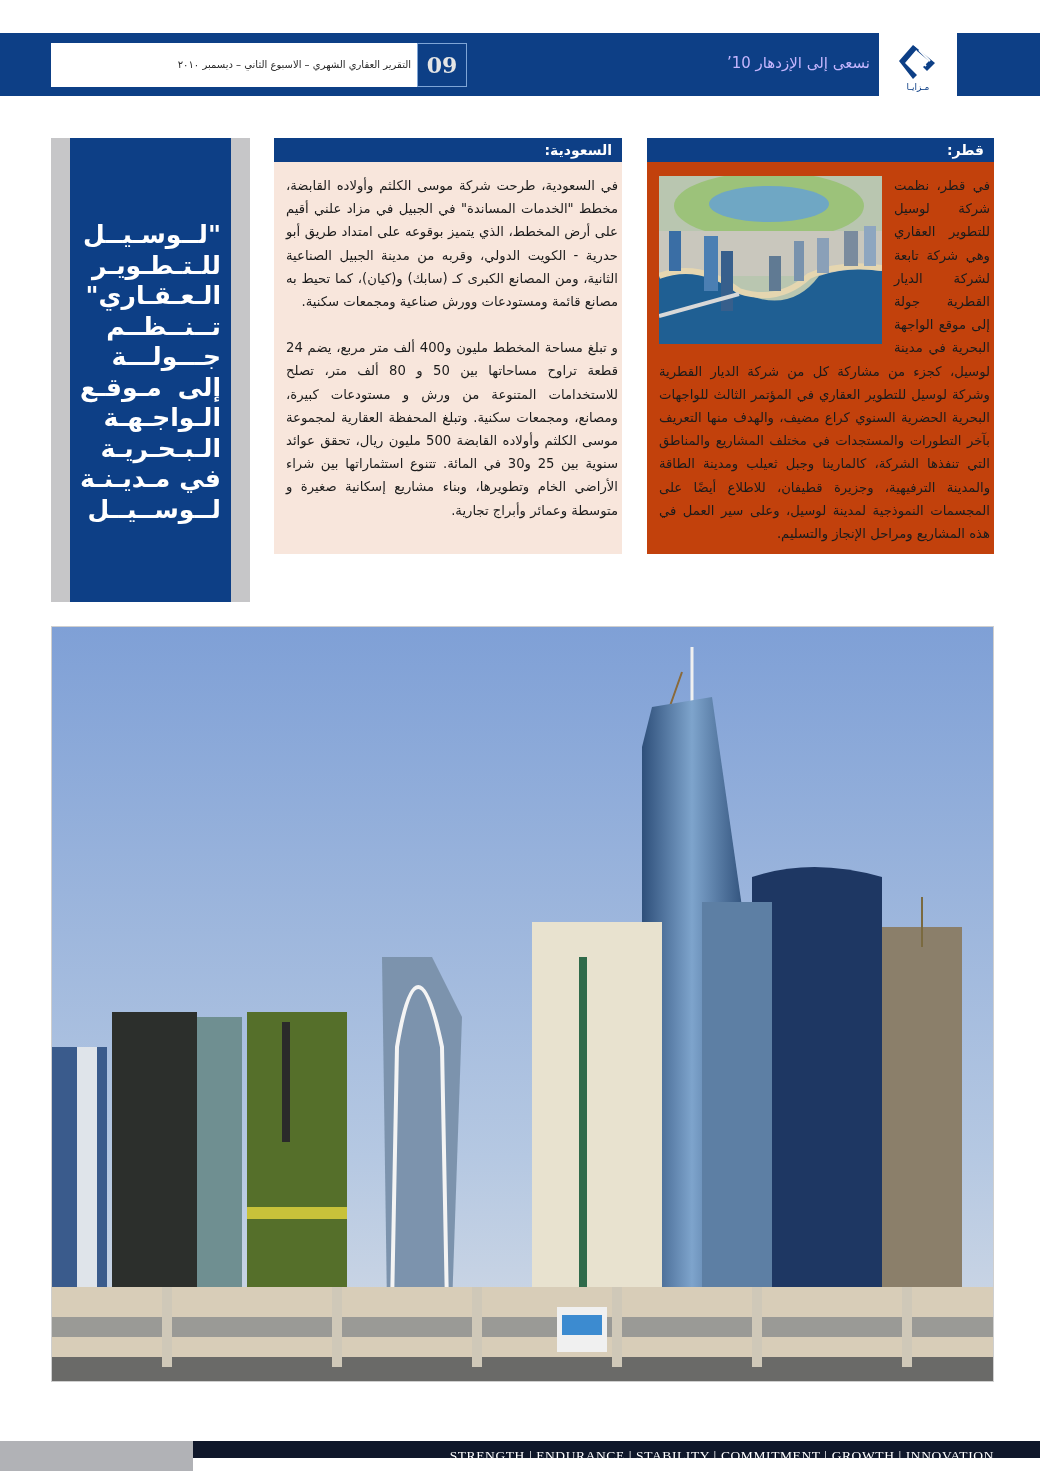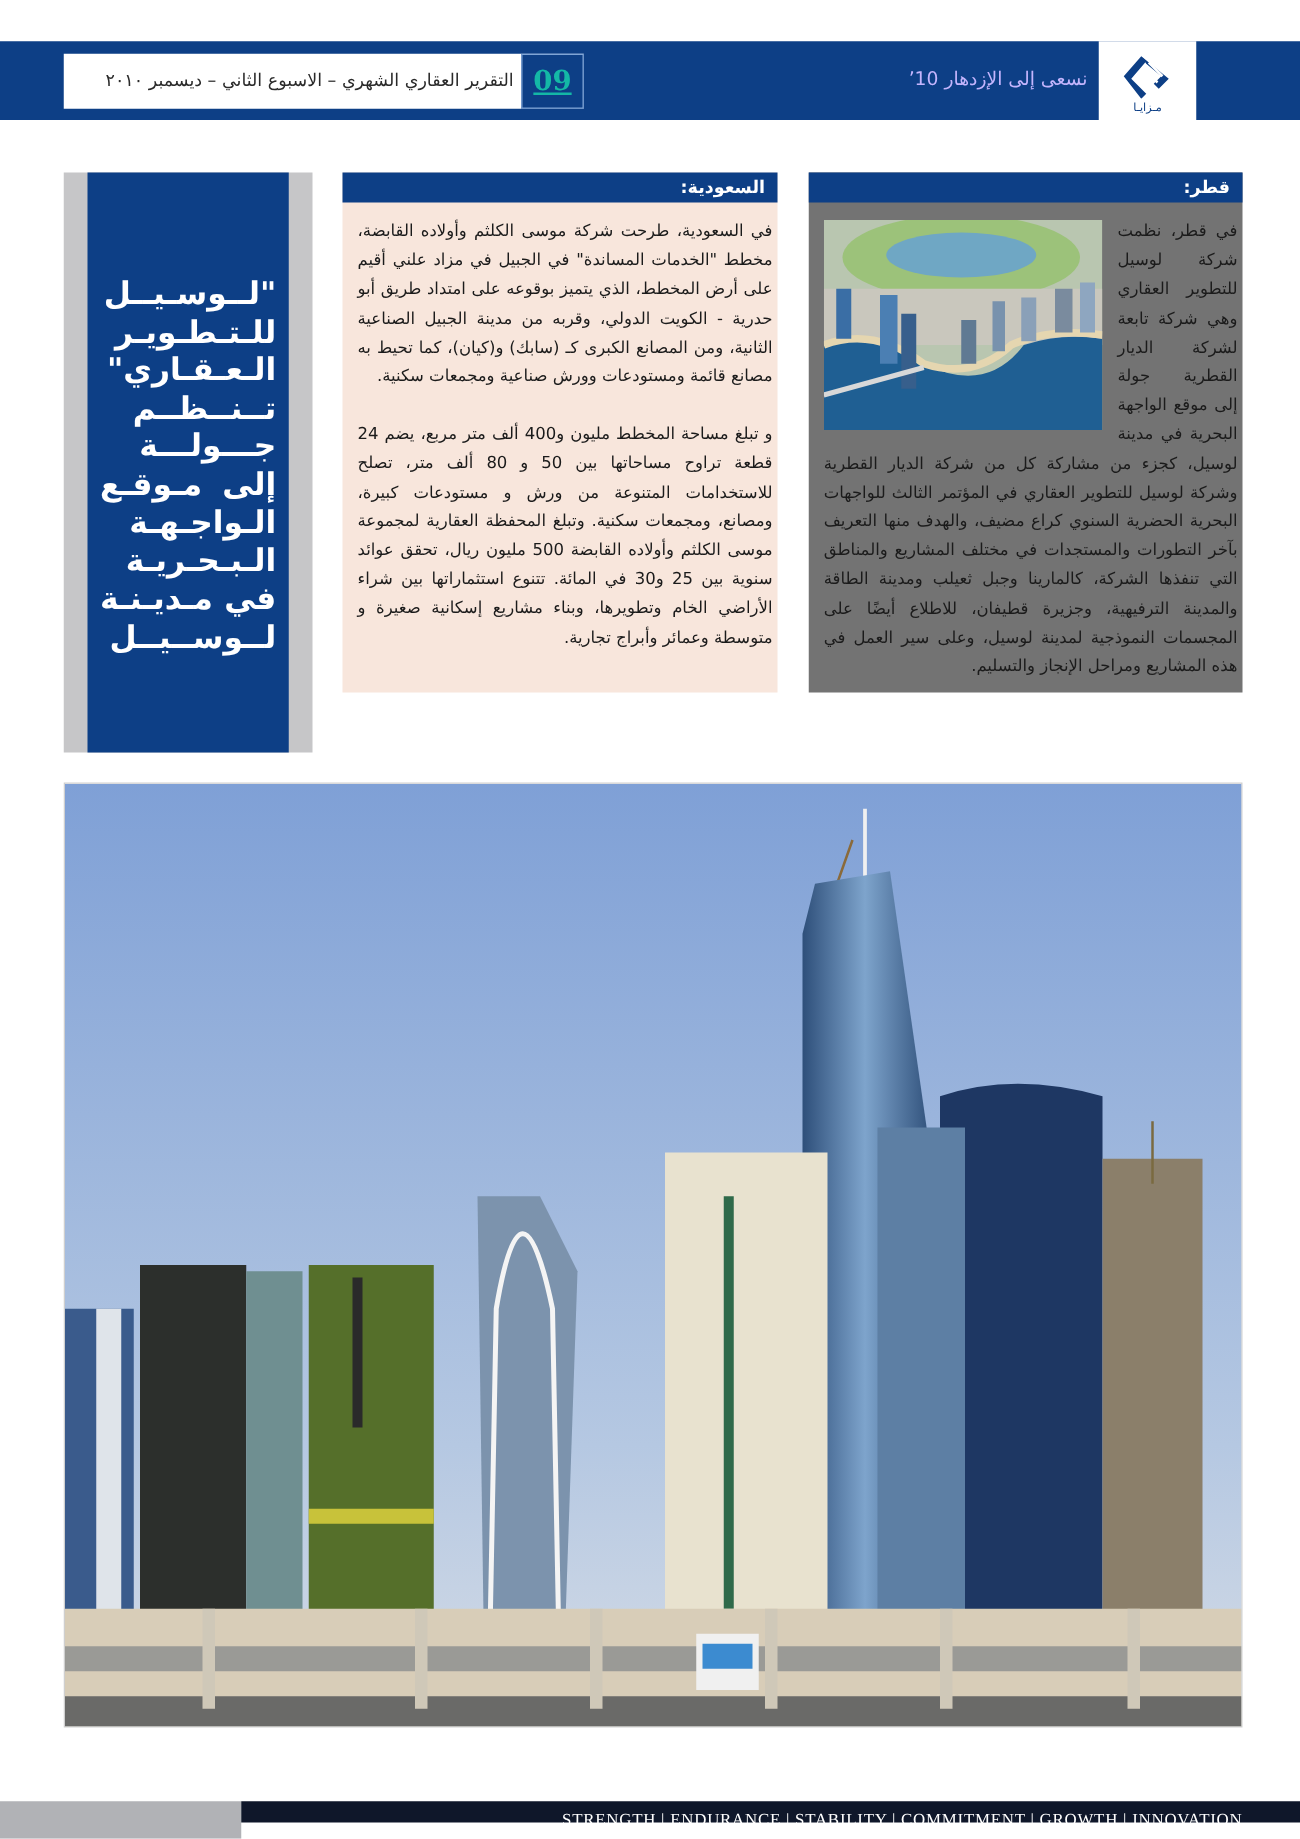--- a/index.html
+++ b/index.html
@@ -3,43 +3,43 @@
 <meta charset="utf-8">
 <style>
   html, body { margin:0; padding:0; }
   body { width:1040px; height:1471px; background:#ffffff; position:relative; overflow:hidden;
          font-family:"DejaVu Sans", sans-serif; }
 
   
   #header { position:absolute; left:0; top:33px; width:1040px; height:63px; background:#0d3f86; }
   #header-left-box { position:absolute; left:51px; top:10px; width:416px; height:44px; background:#ffffff; }
   #page-num { position:absolute; right:0; top:0; width:50px; height:44px; background:#0d3f86;
-              border:1px solid #7fa5d6; box-sizing:border-box; color:#14b8a6;
-              font-family:"DejaVu Serif", serif; font-weight:bold; font-size:22px; line-height:42px; text-align:center;text-decoration:underline; }
+              border:1px solid #7fa5d6; box-sizing:border-box; color:#e5e5e5;
+              font-family:"DejaVu Serif", serif; font-weight:bold; font-size:22px; line-height:42px; text-align:center; }
   #report-title { position:absolute; left:8px; right:56px; top:0; height:44px; line-height:44px;
-                  direction:rtl; text-align:right; font-size:14px; color:#2a2a2a; white-space:nowrap; }
+                  direction:rtl; text-align:right; font-size:10px; color:#2a2a2a; white-space:nowrap; }
   #tagline { position:absolute; right:170px; top:0; height:60px; line-height:60px; color:#c4b5fd;
              font-size:15px; direction:rtl; white-space:nowrap; }
   #logo-box { position:absolute; left:879px; top:0; width:78px; height:63px; background:#ffffff; }
   #logo-mark { position:absolute; left:18px; top:8px; width:40px; height:38px; }
   #logo-text { position:absolute; left:0; right:0; bottom:4px; text-align:center; font-size:9px; color:#0d3f86; direction:rtl;margin-top:11px; }
 
   
   #quote-panel { position:absolute; left:51px; top:138px; width:199px; height:464px; background:#c6c6c8; }
   #quote-inner { position:absolute; left:19px; top:0; width:161px; height:464px; background:#0d3f86; }
   #quote-text { position:absolute; left:10px; right:10px; top:82px; color:#fff; font-weight:bold;
                 font-size:25px; line-height:30.5px; direction:rtl; text-align:justify; text-align-last:justify; }
   #quote-text div { text-align-last:justify; }
 
   
   .col { position:absolute; top:138px; height:416px; }
   .col-head { height:24px; background:#0d3f86; color:#fff; font-weight:bold; font-size:14px; line-height:24px;
               direction:rtl; text-align:right; padding-right:10px; }
   #saudi-col { left:274px; width:348px; background:#f8e6dc; }
-  #qatar-col { left:647px; width:347px; background:#737373; }
+  #qatar-col { left:647px; width:347px; background:#c2410c; }
   .body-text { direction:rtl; text-align:justify; font-size:13.2px; line-height:23.2px; color:#1b1b1b;
                padding:12px 4px 0 12px; }
   .body-text p { margin:0 0 23px 0; }
   #qatar-photo { float:left; width:223px; height:168px; margin:2px 12px 4px 0; position:relative; overflow:hidden; }
 
   
   #main-photo { position:absolute; left:51px; top:626px; width:943px; height:756px; overflow:hidden;
                 border:1px solid #cfcfcf; box-sizing:border-box; }
 
   

